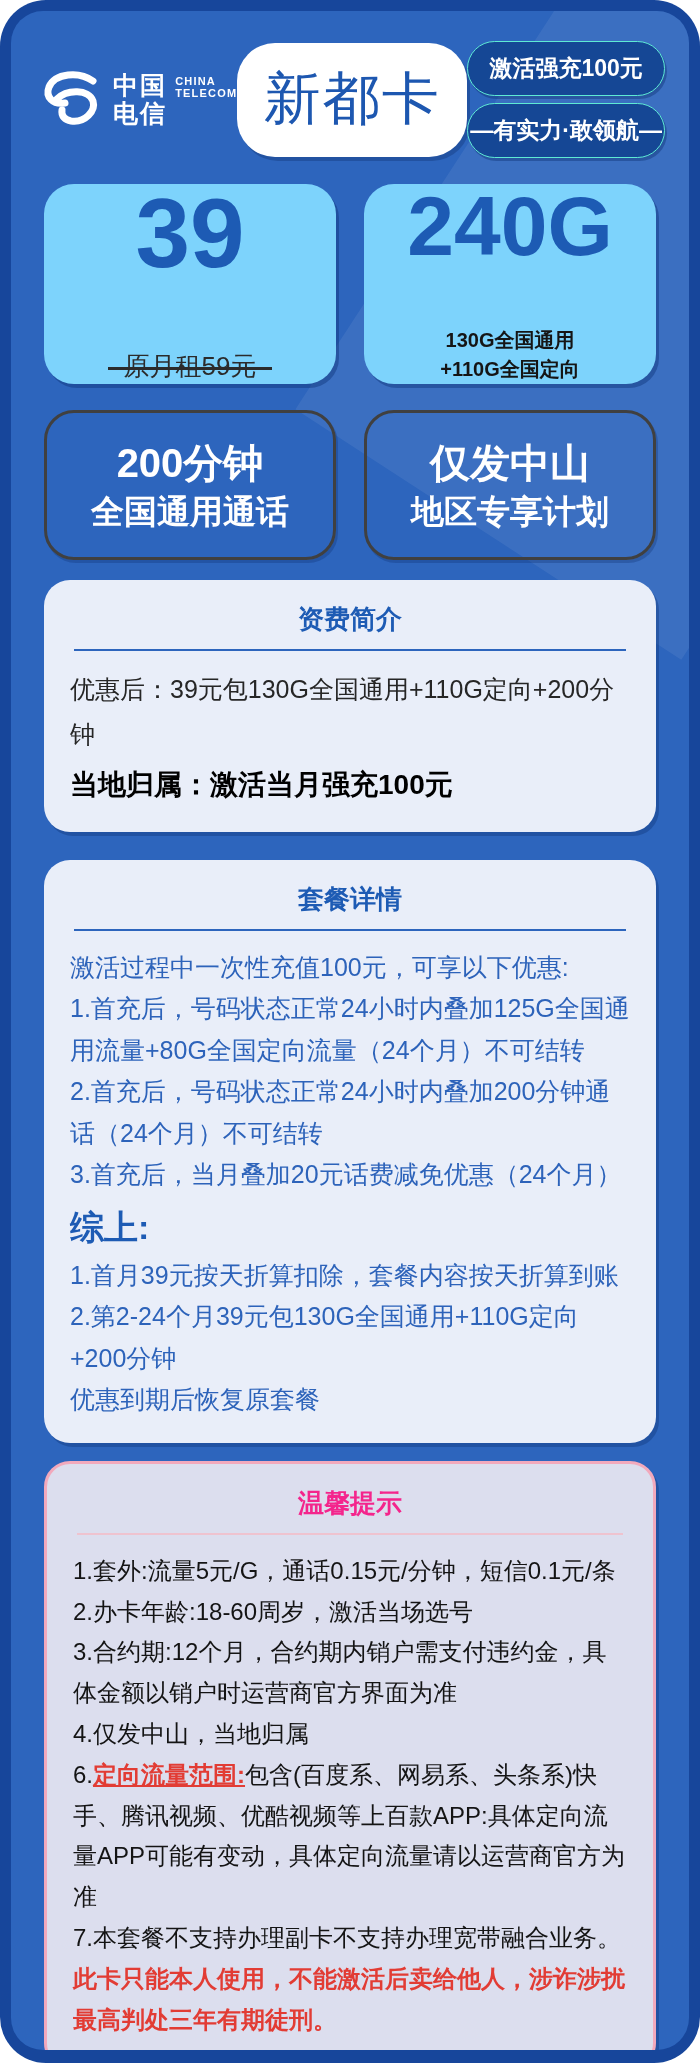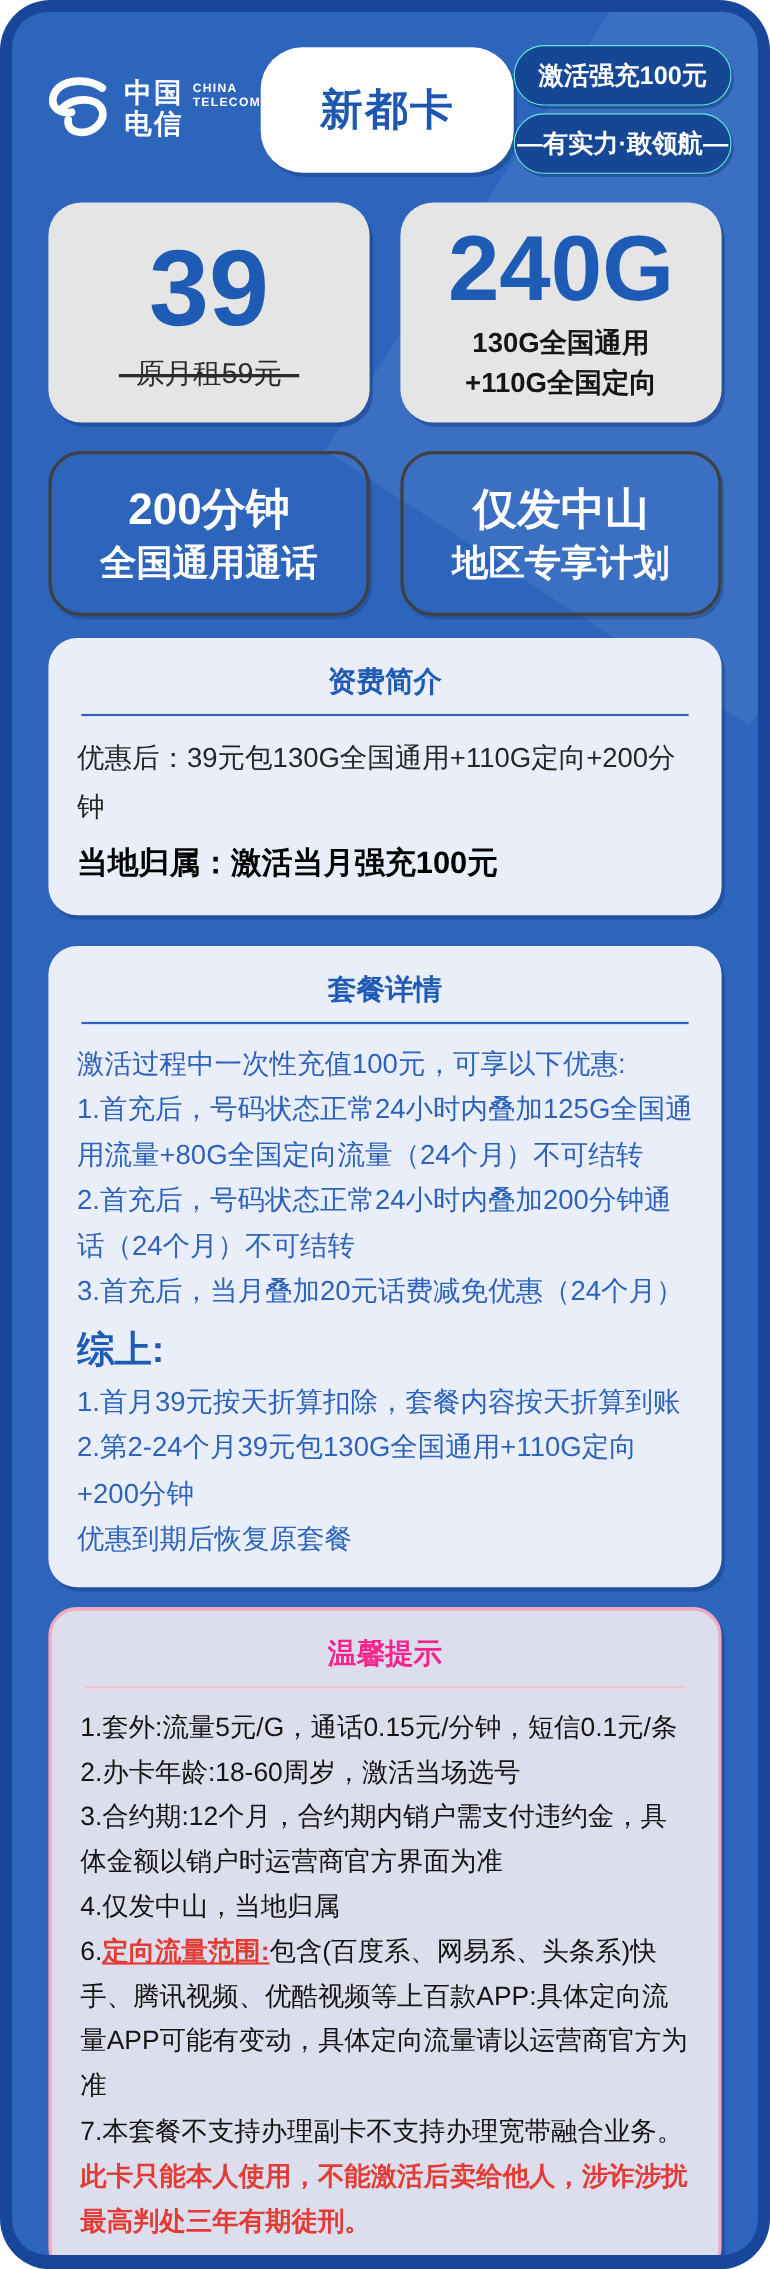--- a/index.html
+++ b/index.html
@@ -24,43 +24,43 @@
   
   .header { position:relative; display:flex; align-items:center; margin:30px 24px 0 30px; }
   .logo { display:flex; align-items:center; gap:10px; width:198px; }
   .logo-mark { flex:0 0 auto; }
   .logo-text { display:flex; flex-direction:row; line-height:1.1; }
   .logo-cn { font-size:25px; font-weight:bold; color:#fff; letter-spacing:2px; }
   .logo-en { font-size:11px; font-weight:bold; color:#fff; letter-spacing:1.2px; margin-top:3px; }
   .title-card {
     background:#fff; border-radius:38px; width:232px; height:114px;
     display:flex; align-items:center; justify-content:center;
-    color:#1d57b0; font-size:39px; font-weight:bold; letter-spacing:2px;
+    color:#1d57b0; font-size:57px; font-weight:normal; letter-spacing:2px;
     box-shadow:3px 4px 0 rgba(13,48,110,.35);
   }
   .badges { display:flex; flex-direction:column; gap:7px; margin-left:auto; width:198px; }
   .badge {
     background:#154795; border:1px solid #5eead4; border-radius:28px;
     color:#fff; font-weight:bold; font-size:23px; text-align:center;
     padding:11px 2px; box-shadow:2px 3px 0 rgba(13,48,110,.4); white-space:nowrap;
   }
   
   .row { display:flex; gap:28px; margin:26px 33px 0; position:relative; }
   .big-card {
-    flex:1; background:#e5e5e5; border-radius:30px; height:200px;
-    display:flex; flex-direction:column; align-items:center; justify-content:center;
+    flex:1; background:#7dd3fc; border-radius:30px; height:200px;
+    display:flex; flex-direction:column; align-items:center; justify-content:space-between;
     box-shadow:3px 4px 0 rgba(16,54,122,.45);
   }
   .price-number { font-size:98px; font-weight:bold; color:#1d5bb4; line-height:1; }
   .price-original { font-size:26px; color:#2b2b2b; margin-top:12px; position:relative; }
   .price-original::after {
     content:""; position:absolute; left:-16px; right:-16px; top:52%; height:3px; background:#2b2b2b;
   }
   .data-number { font-size:84px; font-weight:bold; color:#1d5bb4; line-height:1; }
-  .data-sub { font-size:25px; font-weight:bold; color:#151515; text-align:center; line-height:1.45; margin-top:8px; }
+  .data-sub { font-size:20px; font-weight:bold; color:#151515; text-align:center; line-height:1.45; margin-top:8px; }
   
   .feature {
     flex:1; border:3px solid #404040; border-radius:30px; height:150px;
     display:flex; flex-direction:column; align-items:center; justify-content:center; gap:12px;
     color:#fff; font-weight:bold; box-shadow:2px 3px 0 rgba(13,48,110,.3);
   }
   .feature .l1 { font-size:40px; line-height:1; }
   .feature .l2 { font-size:33px; line-height:1; }
   
   .panel {

